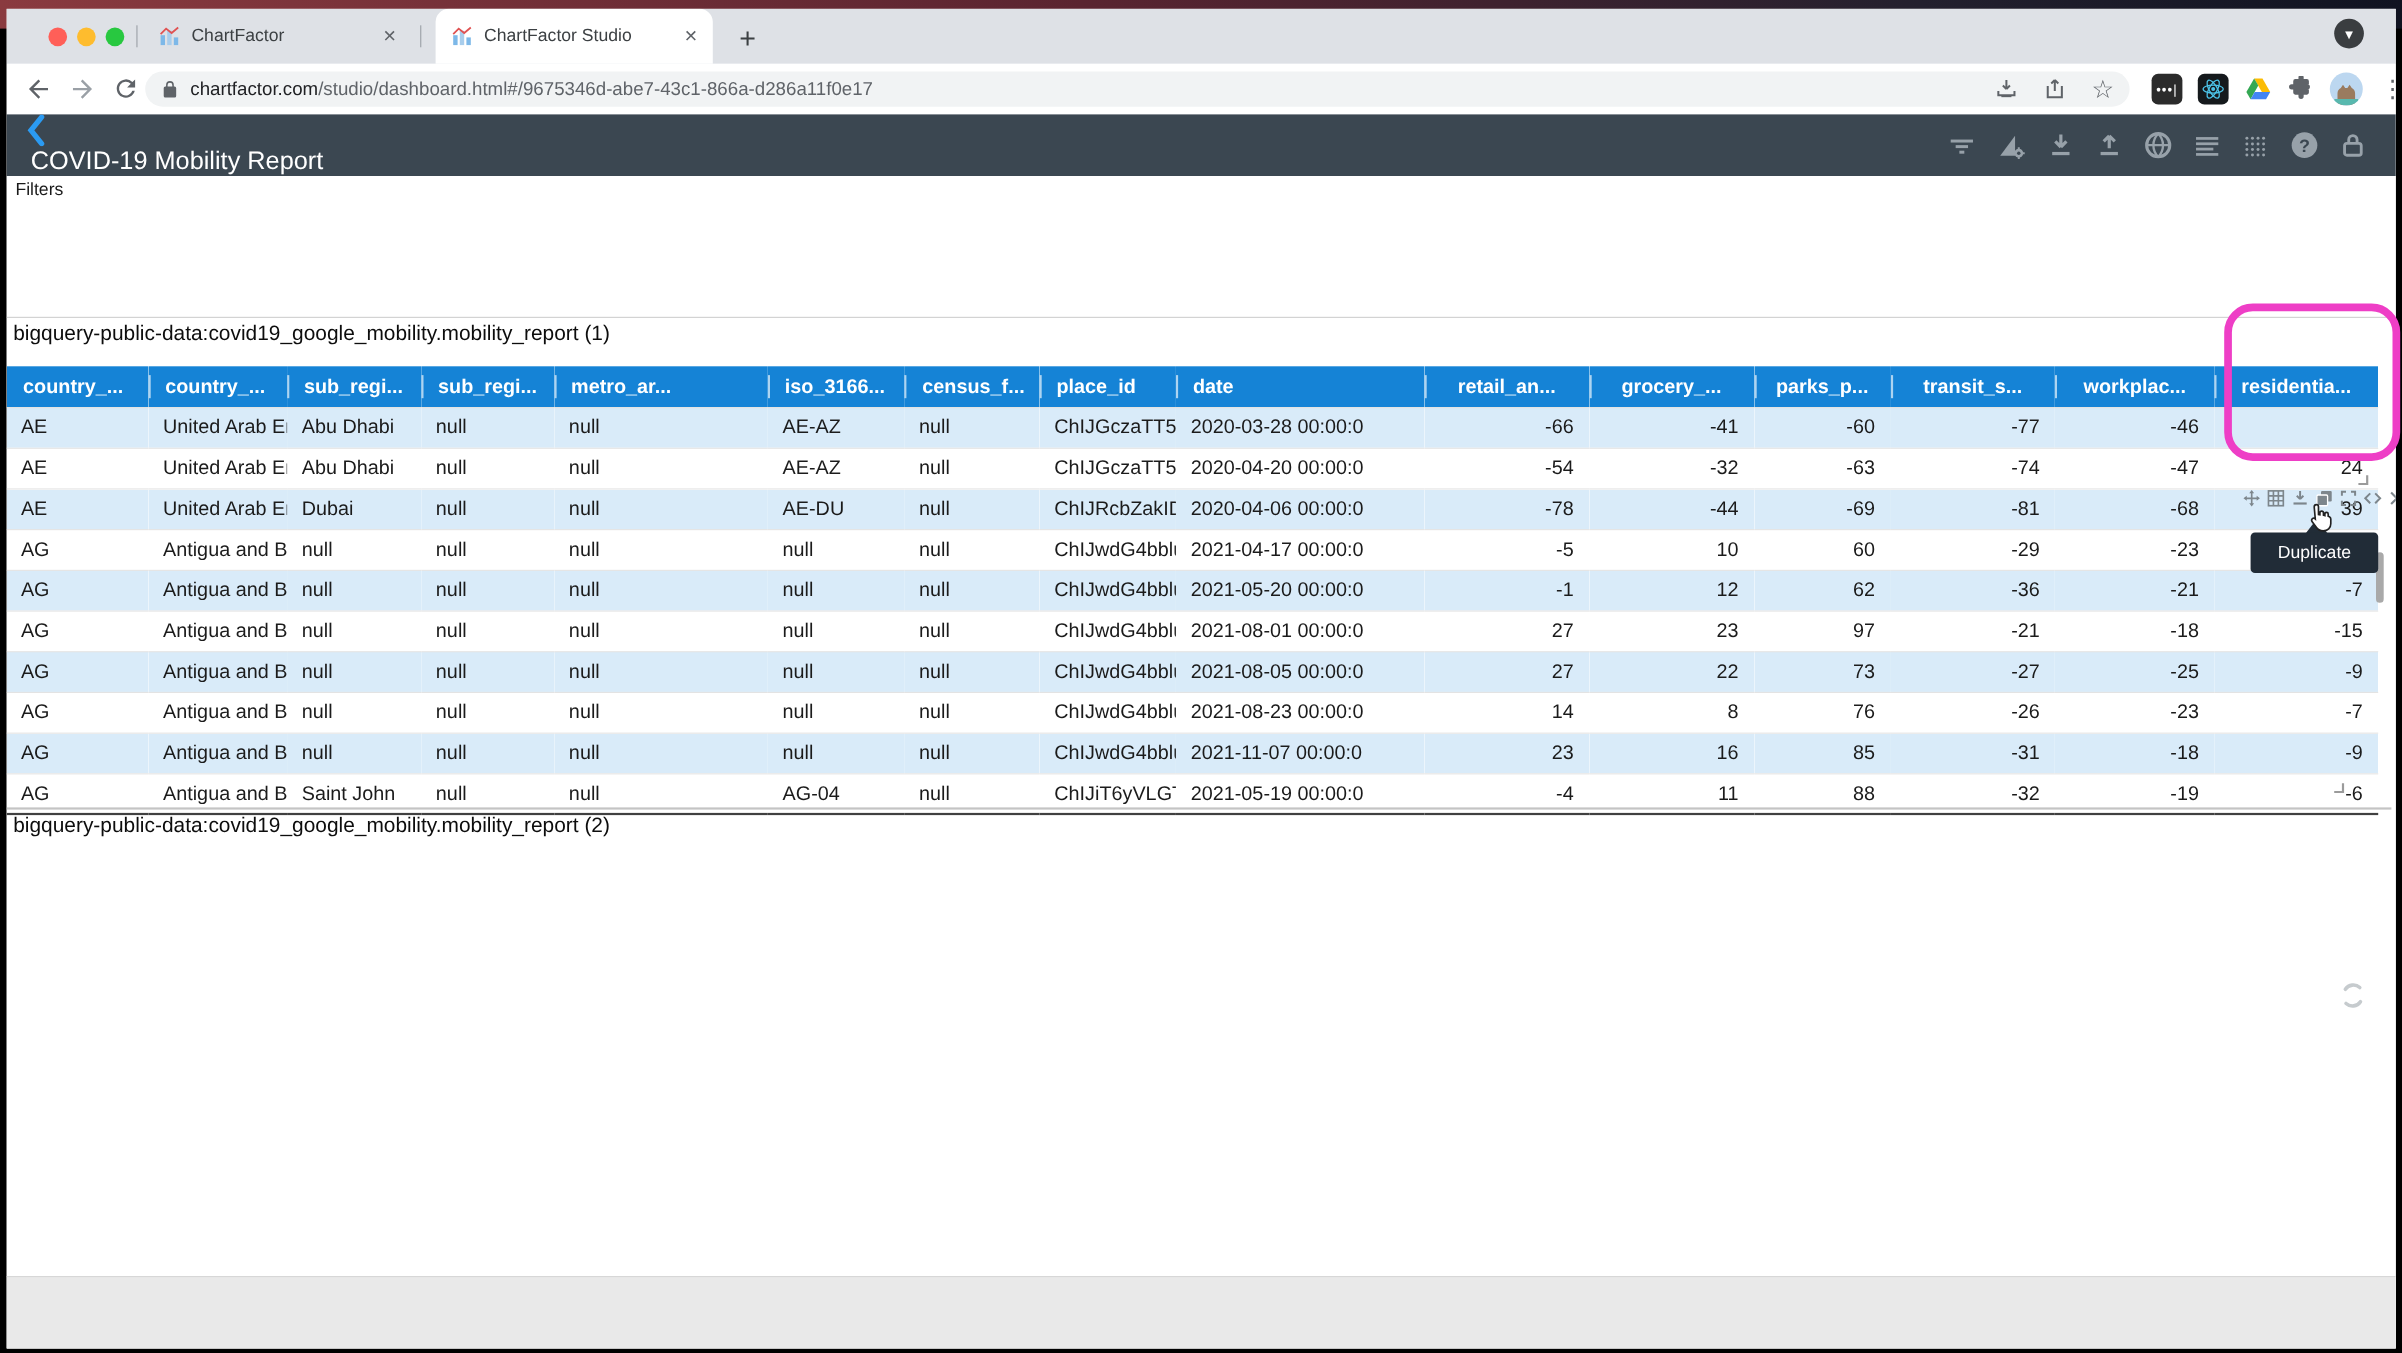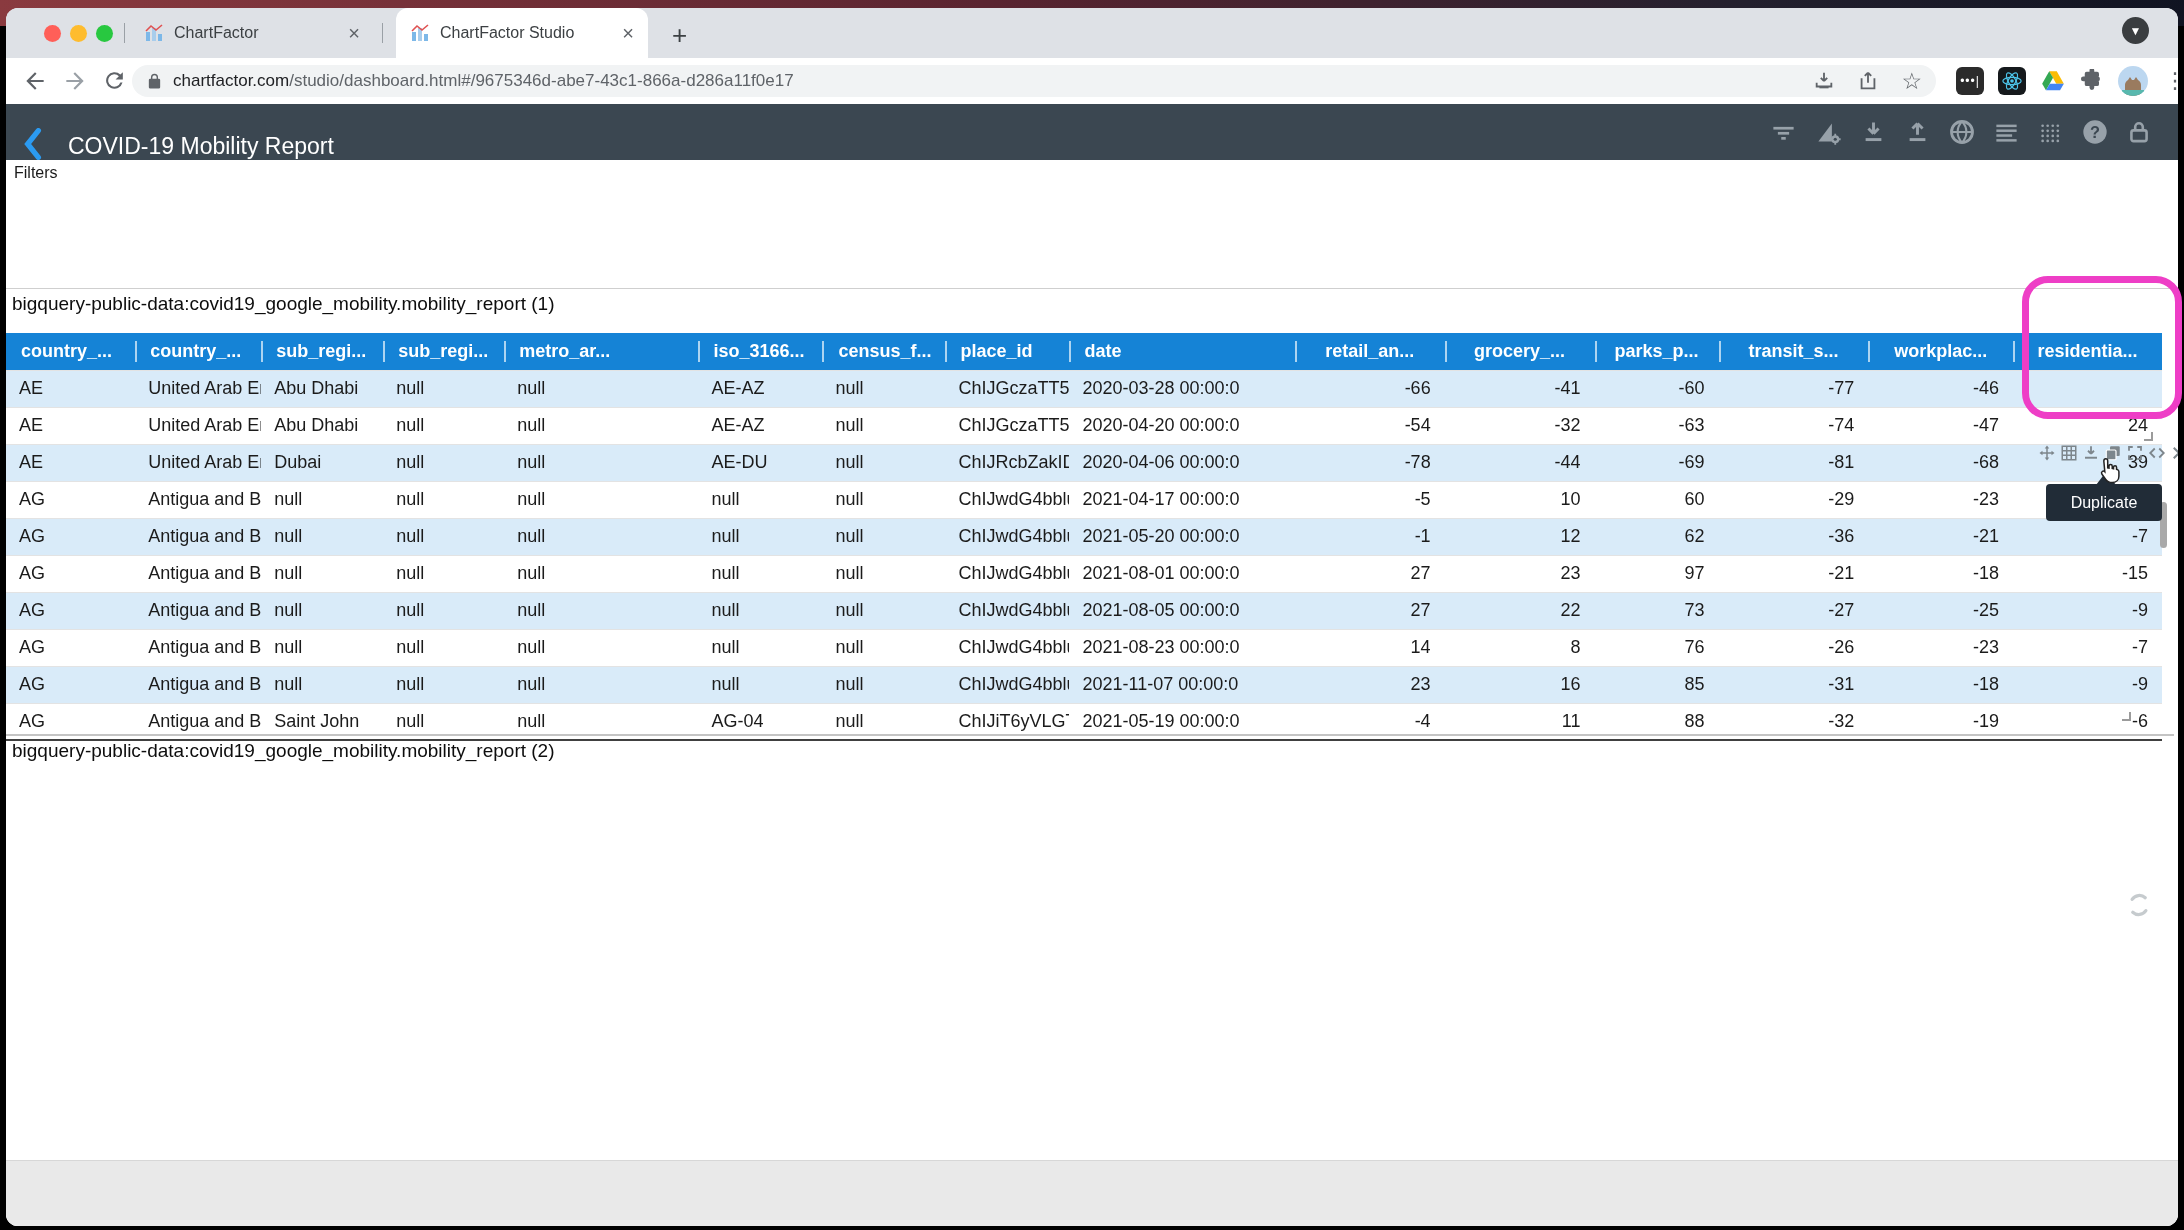--- a/index.html
+++ b/index.html
@@ -1,21 +1,21 @@
 <!DOCTYPE html>
 <html><head>
 <meta charset="utf-8">
 <style>
   * { margin:0; padding:0; box-sizing:border-box; }
   html,body { width:2184px; height:1230px; background:#000; overflow:hidden;
               font-family:"Liberation Sans", sans-serif; }
   .desktop-strip { position:absolute; left:0; top:0; width:2184px; height:26px;
     background:linear-gradient(90deg,#8a3a3f 0%, #5a2430 45%, #23202e 80%, #101321 100%); }
   .window { position:absolute; left:6px; top:8px; width:2172px; height:1218px;
-    background:#fff; border-radius:12px; overflow:hidden; }
+    background:#fff; border-radius:0; overflow:hidden; }
 
   
   .tabstrip { position:absolute; left:0; top:0; width:100%; height:50px; background:#dee1e6; }
   .traffic { position:absolute; top:16.5px; width:17px; height:17px; border-radius:50%; }
   .t-red{ left:38px; background:#ff5f58;} .t-yellow{ left:64px; background:#febc2e;} .t-green{ left:90px; background:#28c840;}
   .tab { position:absolute; top:0; height:50px; display:flex; align-items:center; gap:10px; padding:0 14px; }
   .tab-inactive { left:124px; width:244px; }
   .tab-active { left:390px; width:252px; background:#fff; border-radius:12px 12px 0 0; }
   .tab-label { font-size:16px; color:#3c4043; white-space:nowrap; overflow:hidden; flex:1; }
   .tab-close { font-size:20px; color:#5f6368; line-height:1; cursor:default; }
@@ -32,21 +32,21 @@
   .url { font-size:17px; white-space:nowrap; overflow:hidden; margin-left:10px; flex:1; }
   .url .domain { color:#202124; } .url .path { color:#5f6368; }
   .omni-icons { display:flex; gap:22px; align-items:center; color:#5f6368; }
   .ext-row { position:absolute; top:8px; left:1950px; display:flex; gap:14px; align-items:center; }
   .ext-sq { width:28px; height:28px; border-radius:6px; display:flex; align-items:center; justify-content:center; }
   .avatar { width:30px; height:30px; border-radius:50%; background:#bcd7f0; overflow:hidden; display:flex; align-items:flex-end; justify-content:center; }
   .kebab { font-size:22px; color:#5f6368; letter-spacing:0; margin-left:2px; }
 
   
   .appheader { position:absolute; left:0; top:96px; width:100%; height:56px; background:#3b4751;
-    display:flex; align-items:flex-end; }
+    display:flex; align-items:flex-start;flex-direction:column; }
   .back-chev { margin-left:14px; }
   .app-title { color:#ffffff; font-size:23px; font-weight:500; margin-left:22px; }
   .hdr-icons { position:absolute; right:26px; top:0; height:56px; display:flex; align-items:center; gap:17px; color:#97a1a9; }
 
   
   .content { position:absolute; left:0; top:152px; width:100%; height:1066px; background:#fff; }
   .filters-label { position:absolute; left:8px; top:-8px; font-size:16px; color:#1a1a1a; }
 
   .panel1 { position:absolute; left:0; top:128px; width:2168px; border-top:1px solid #cfcfcf; }
   .panel-title { font-size:19px; color:#0d0d0d; padding:4px 0 0 6px; height:26px; white-space:nowrap; }

